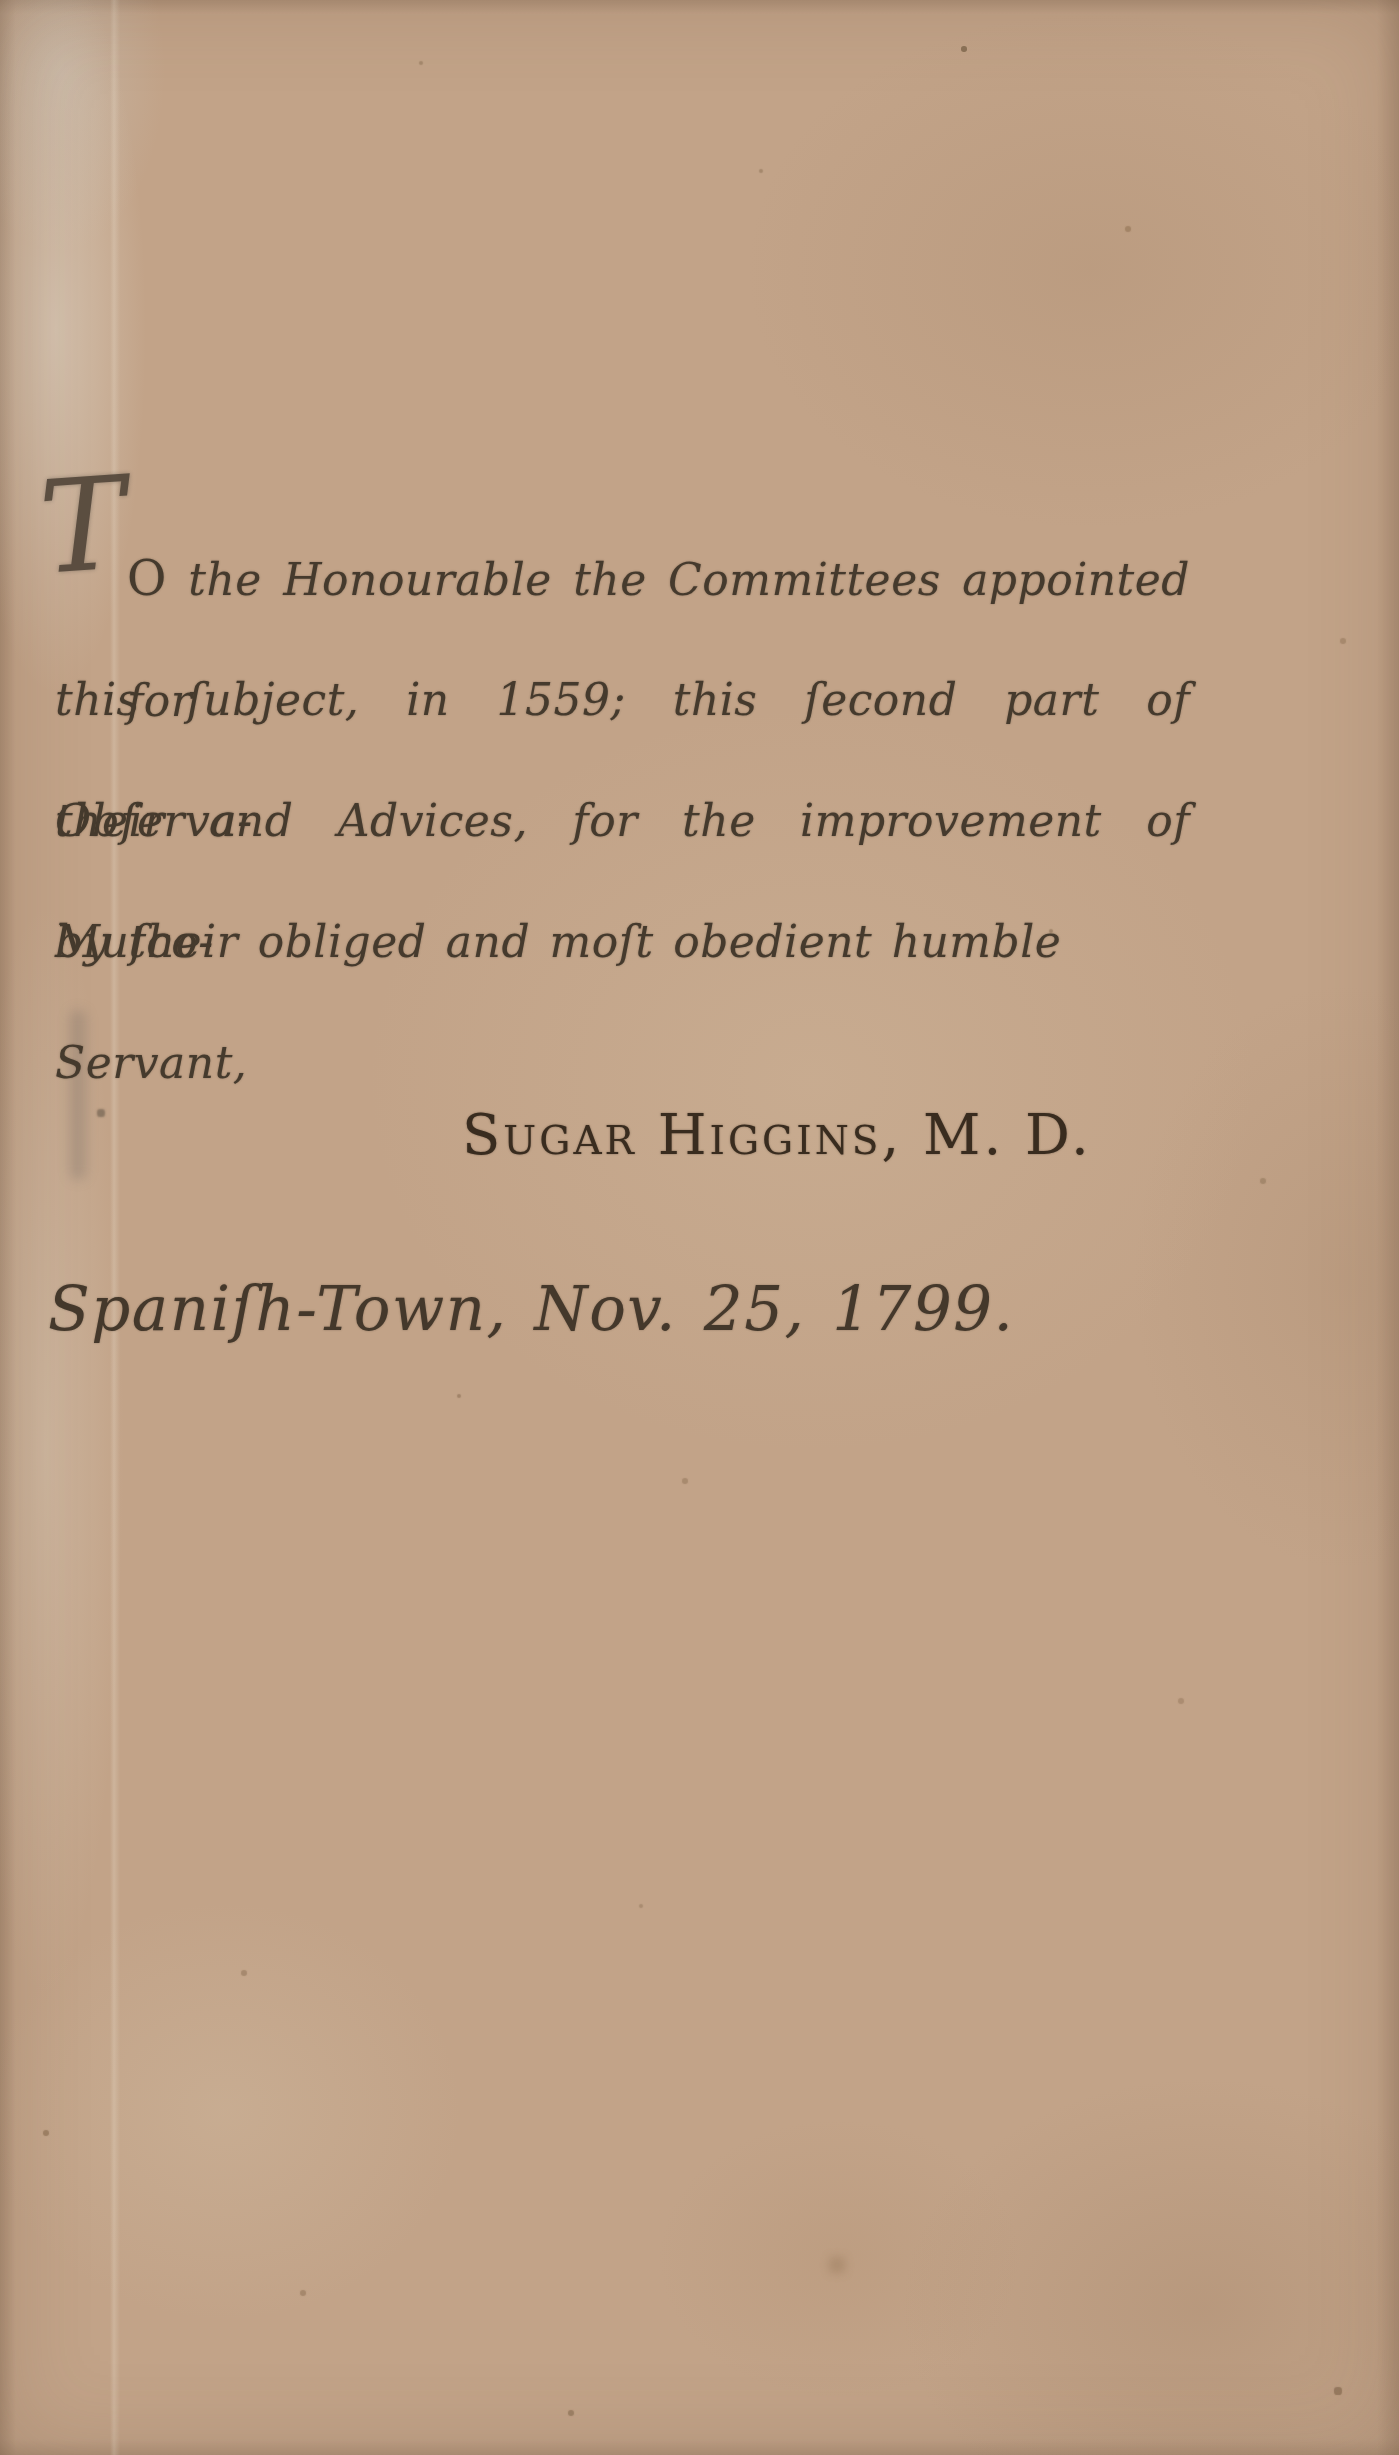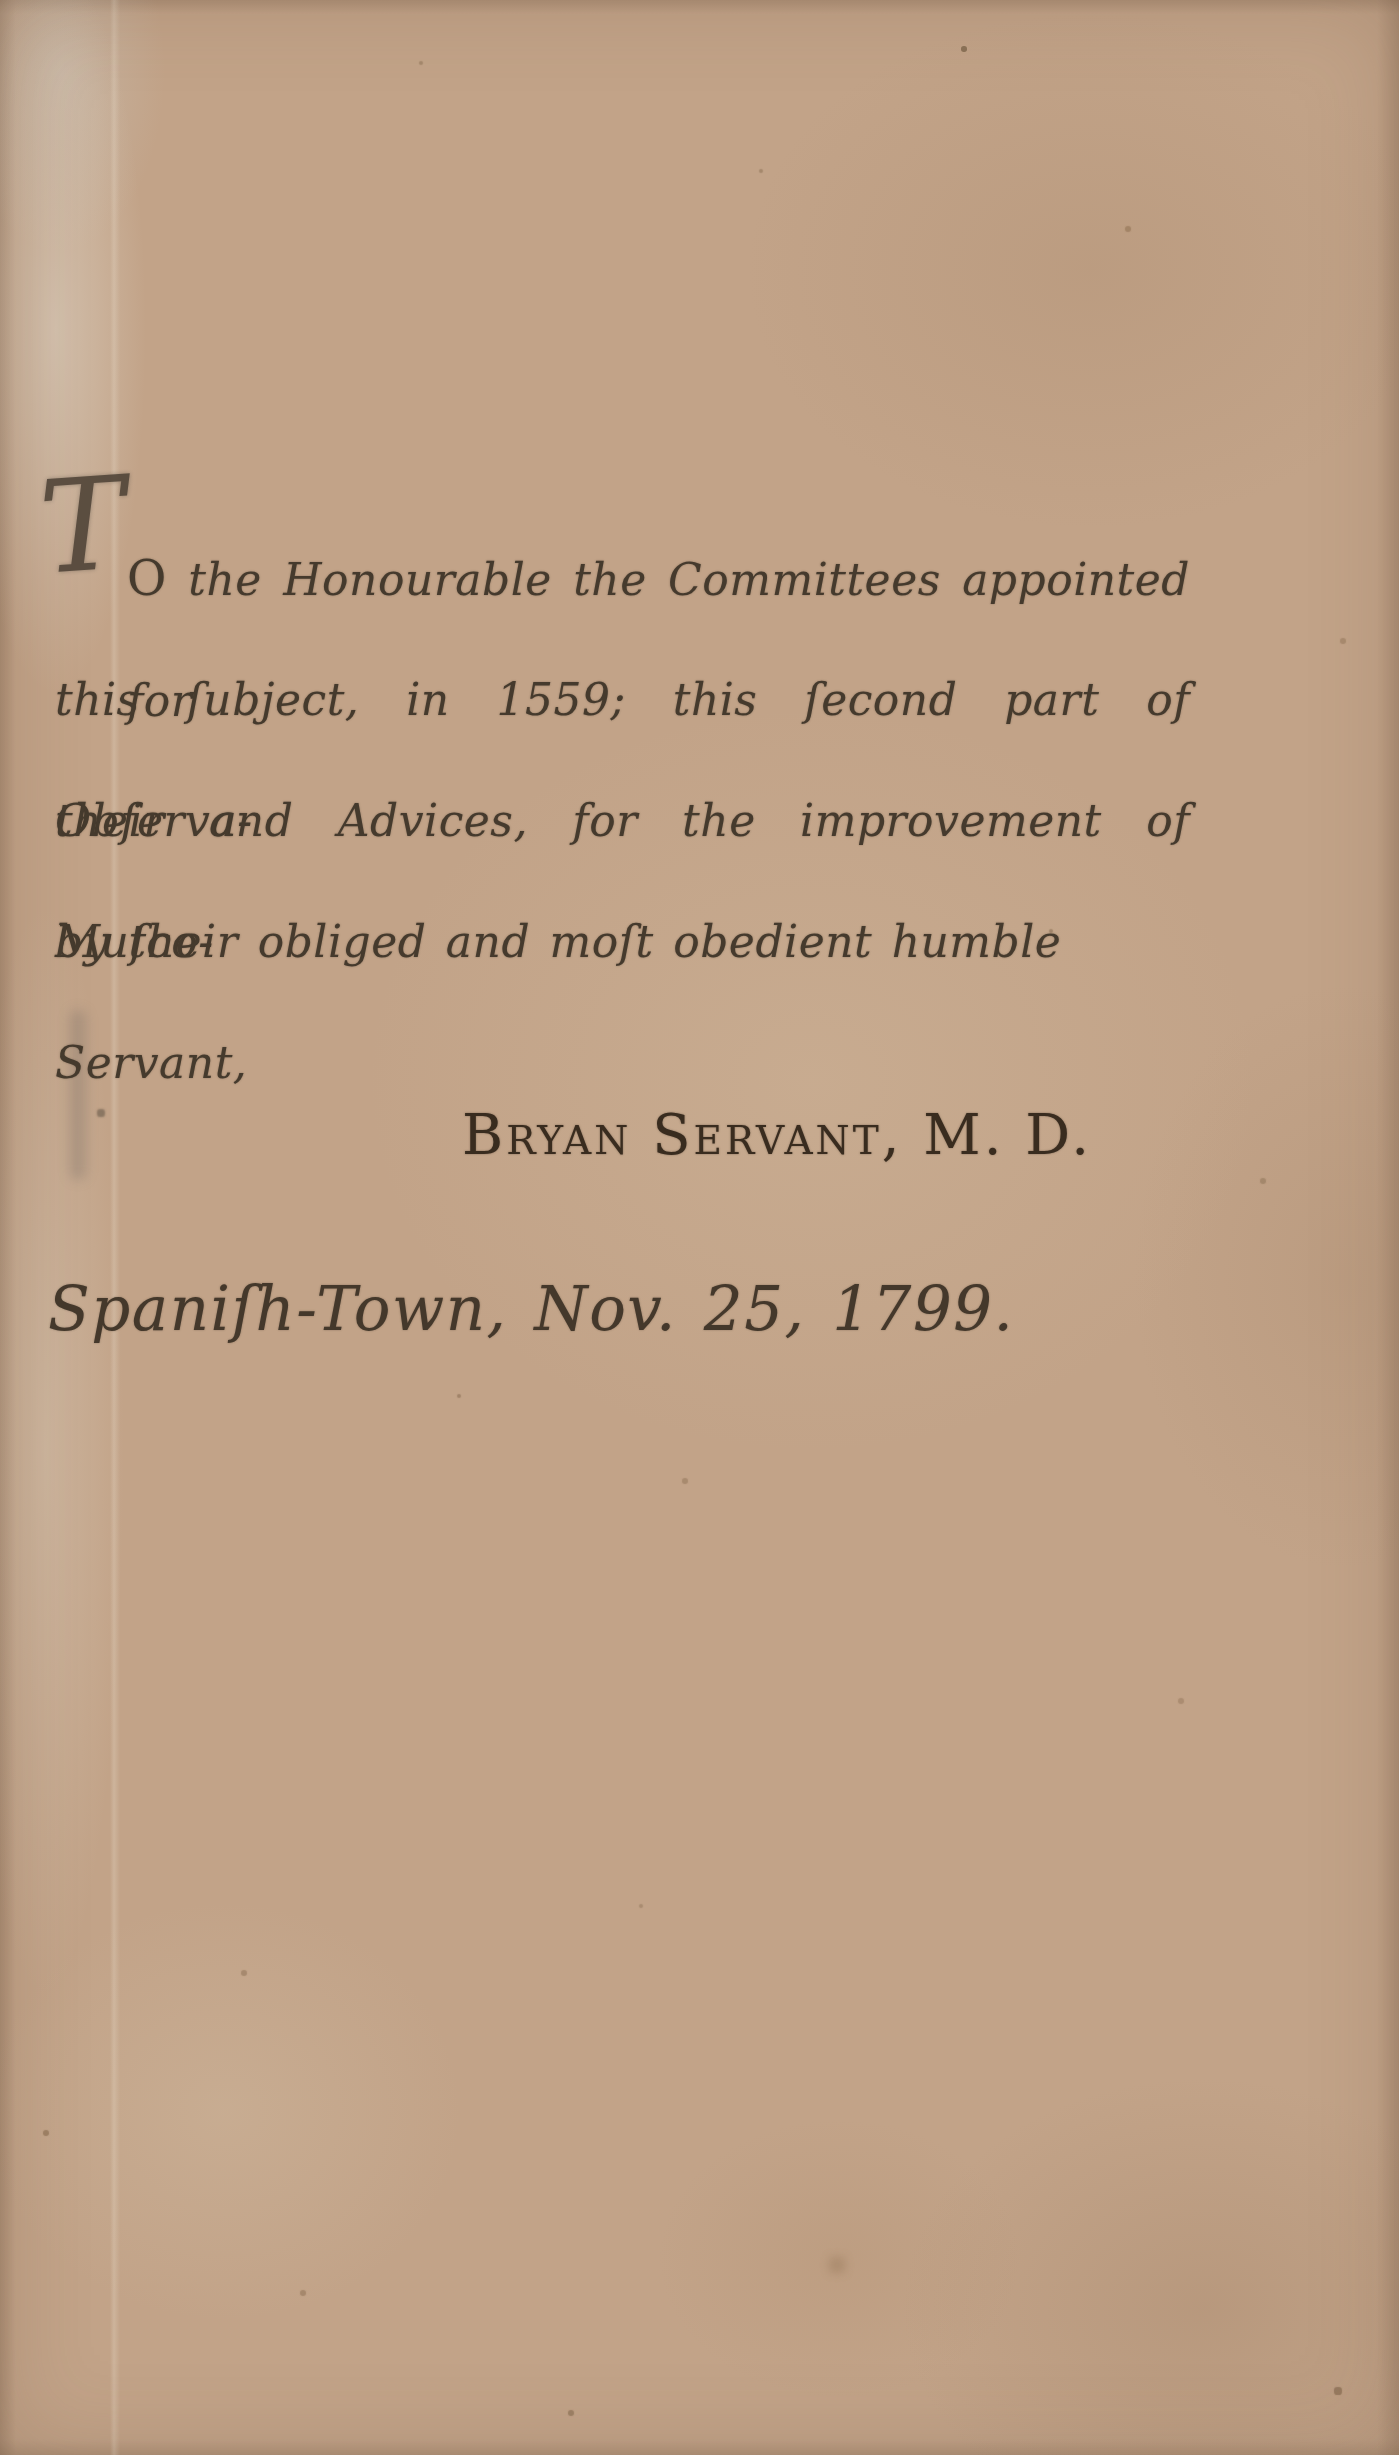--- a/index.html
+++ b/index.html
@@ -156,17 +156,17 @@
   <div class="dedication">
     <div class="line line-first jline">
       <span class="cap-o">O</span>
       <span>the Honourable the Committees appointed for</span>
     </div>
     <div class="line jline">this ſubject, in 1559; this ſecond part of Obſerva-</div>
     <div class="line jline">their and Advices, for the improvement of Muſco-</div>
     <div class="line">by their obliged and moſt obedient humble Servant,</div>
   </div>
 
-  <div class="signature">Bryan Servant, M. D.</div>
+  <div class="signature">Sugar Higgins, M. D.</div>
 
   <div class="dateline">Spaniſh-Town, Nov. 25, 1799.</div>
 
 </div>
 
 </body></html>

